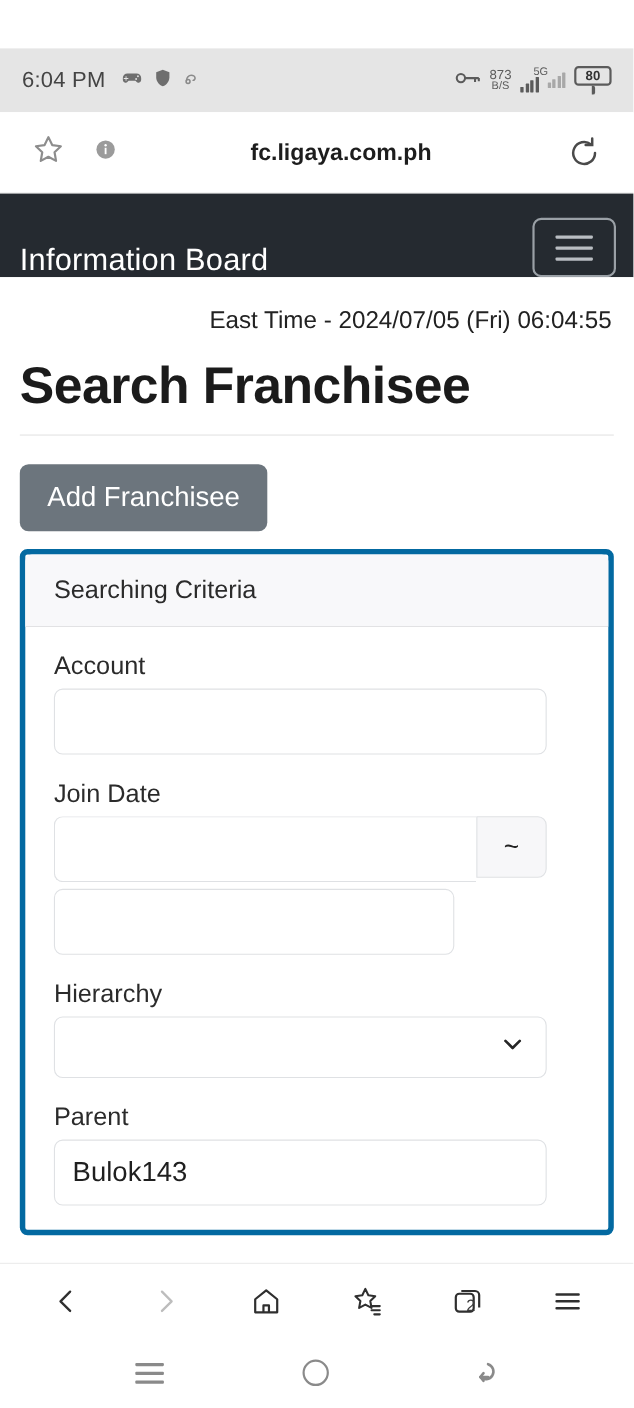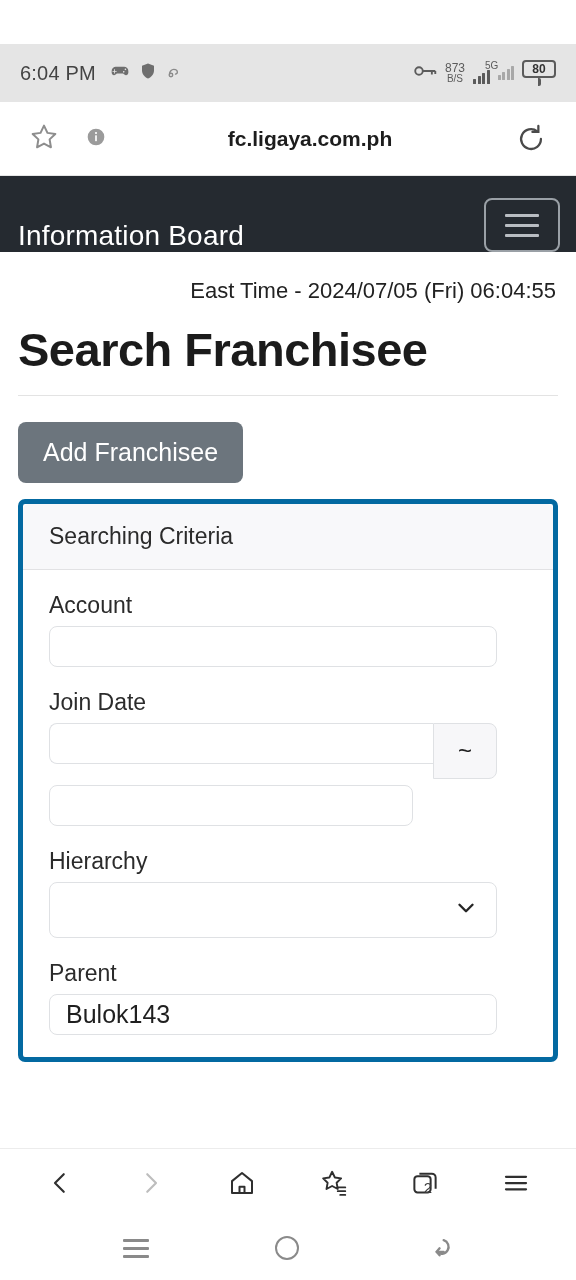--- a/index.html
+++ b/index.html
@@ -119,21 +119,21 @@
     padding: 19px 26px;
     font-size: 23px; color: #2b2b2b;
   }
   .card-body { padding: 22px 26px 0 26px; }
 
   .form-group { margin-bottom: 22px; }
   .form-label {
     display: block; font-size: 23px; color: #2b2b2b; margin-bottom: 7px;
   }
   .form-control {
-    width: 448px; height: 41px;
+    width: 448px; height: 60px;
     border: 1px solid #dfe1e4; border-radius: 8px;
     background: #ffffff;
     font-size: 25px; color: #1f1f1f;
     font-family: inherit;
     padding: 0 16px;
     outline: none;
   }
   .input-group { display: flex; width: 448px; }
   .input-group .form-control {
     width: 384px; border-radius: 8px 0 0 8px; border-right: none;

